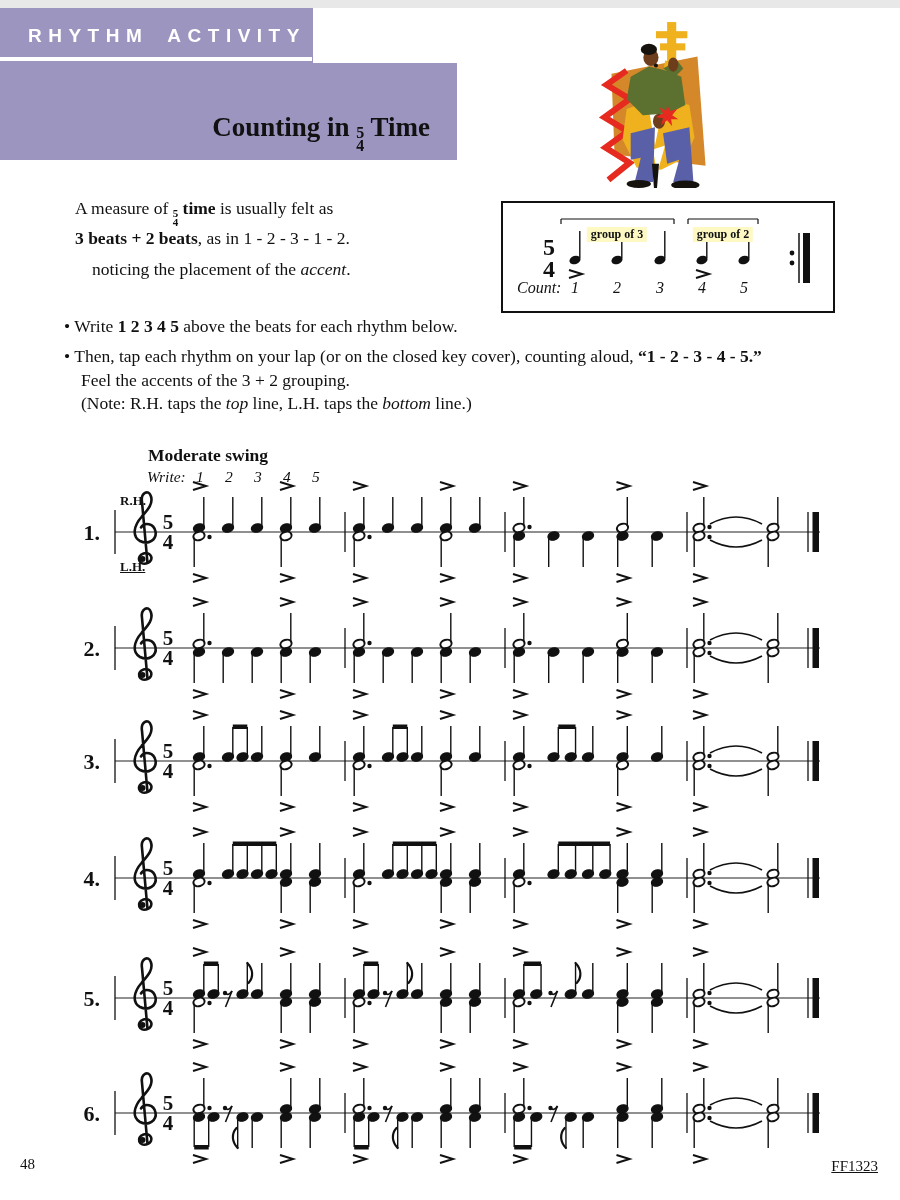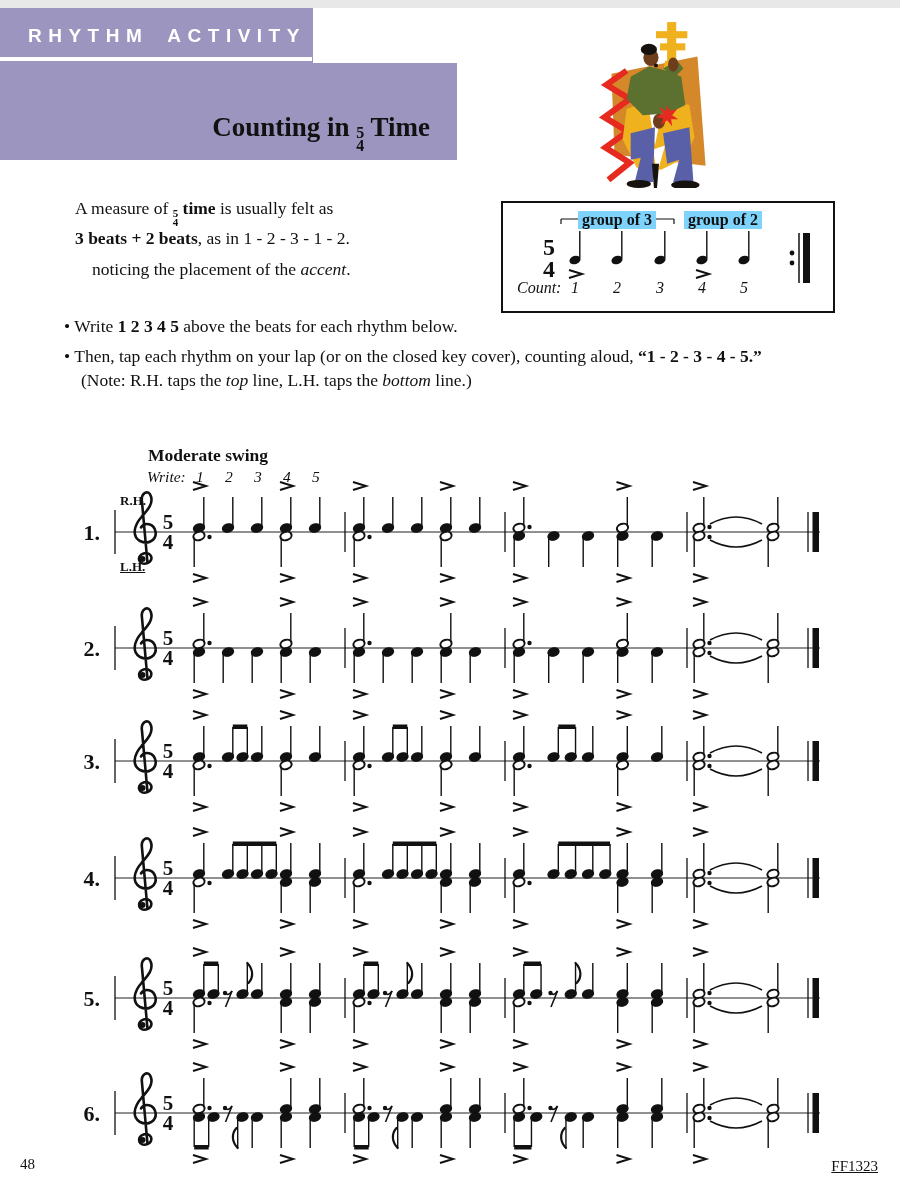--- a/index.html
+++ b/index.html
@@ -18,22 +18,22 @@
         text-align:center;line-height:0.82;}
   .page-title .frac{font-size:16px;vertical-align:-2px;}
   .rich .frac{font-size:11px;vertical-align:-3px;}
   
   .rich{font-size:17.5px;line-height:23.5px;}
   .b{font-weight:bold;} .i{font-style:italic;}
   .bullet .line.cont{margin-left:17px;}
   .bullet1 .line.cont{margin-left:26px;}
   
   .exbox{left:501px;top:193px;width:330px;height:108px;border:2px solid #111;background:#fff;}
-  .grp{position:absolute;top:8px;transform:translateX(-50%);background:#7dd3fc;padding:0 4px;
-       font-weight:bold;font-size:16px;white-space:nowrap;}
+  .grp{position:absolute;top:24px;transform:translateX(-50%);background:#fef9c3;padding:0 4px;
+       font-weight:bold;font-size:12px;white-space:nowrap;}
   .countlbl{position:absolute;top:76px;font-style:italic;font-size:16px;}
   
   .tempo{left:148px;top:437px;font-weight:bold;font-size:17.5px;}
   .writelbl{left:147px;top:460px;font-style:italic;font-size:15.5px;}
   .writenum{position:absolute;top:460px;font-style:italic;font-size:15.5px;}
   .handlbl{font-weight:bold;font-size:13px;}
   .exnumrow{pointer-events:none;}
   svg text{font-family:"Liberation Serif",serif;font-weight:bold;fill:#111;}
   .footer{font-size:15px;}
 </style>
@@ -91,20 +91,21 @@
   </div>
 
   <div class="abs rich bullet bullet1" style="left:66px;top:250px;width:430px;">
     <div class="line cont"><span>noticing the placement of the </span><span class="i">accent</span><span>.</span></div>
   </div>
   <div class="abs rich bullet" style="left:64px;top:307px;width:700px;">
     <div class="line"><span>• </span><span>Write </span><span class="b">1 2 3 4 5</span><span> above the beats for each rhythm below.</span></div>
   </div>
   <div class="abs rich bullet" style="left:64px;top:337px;width:800px;">
     <div class="line"><span>• </span><span>Then, tap each rhythm on your lap (or on the closed key cover), counting aloud, </span><span class="b">“1 - 2 - 3 - 4 - 5.”</span></div>
+    <div class="line cont"><span>Feel the accents of the 3 + 2 grouping.</span></div>
     <div class="line cont"><span>(Note: R.H. taps the </span><span class="i">top</span><span> line, L.H. taps the </span><span class="i">bottom</span><span> line.)</span></div>
   </div>
 
   <div class="abs exbox">
     <svg id="exbox-svg" width="330" height="108" viewBox="0 0 330 108" style="position:absolute;left:0;top:0;">
         <text x="46" y="52" font-size="24" text-anchor="middle">5</text>
         <text x="46" y="74" font-size="24" text-anchor="middle">4</text>
         <ellipse cx="72" cy="57" rx="5.7" ry="4.1" transform="rotate(-17 72 57)" fill="#111"></ellipse>
         <line x1="76.8" y1="55" x2="76.8" y2="28" stroke="#111" stroke-width="1.4"></line>
         <path d="M66,67 L79,71 L66,75" fill="none" stroke="#111" stroke-width="2"></path>

